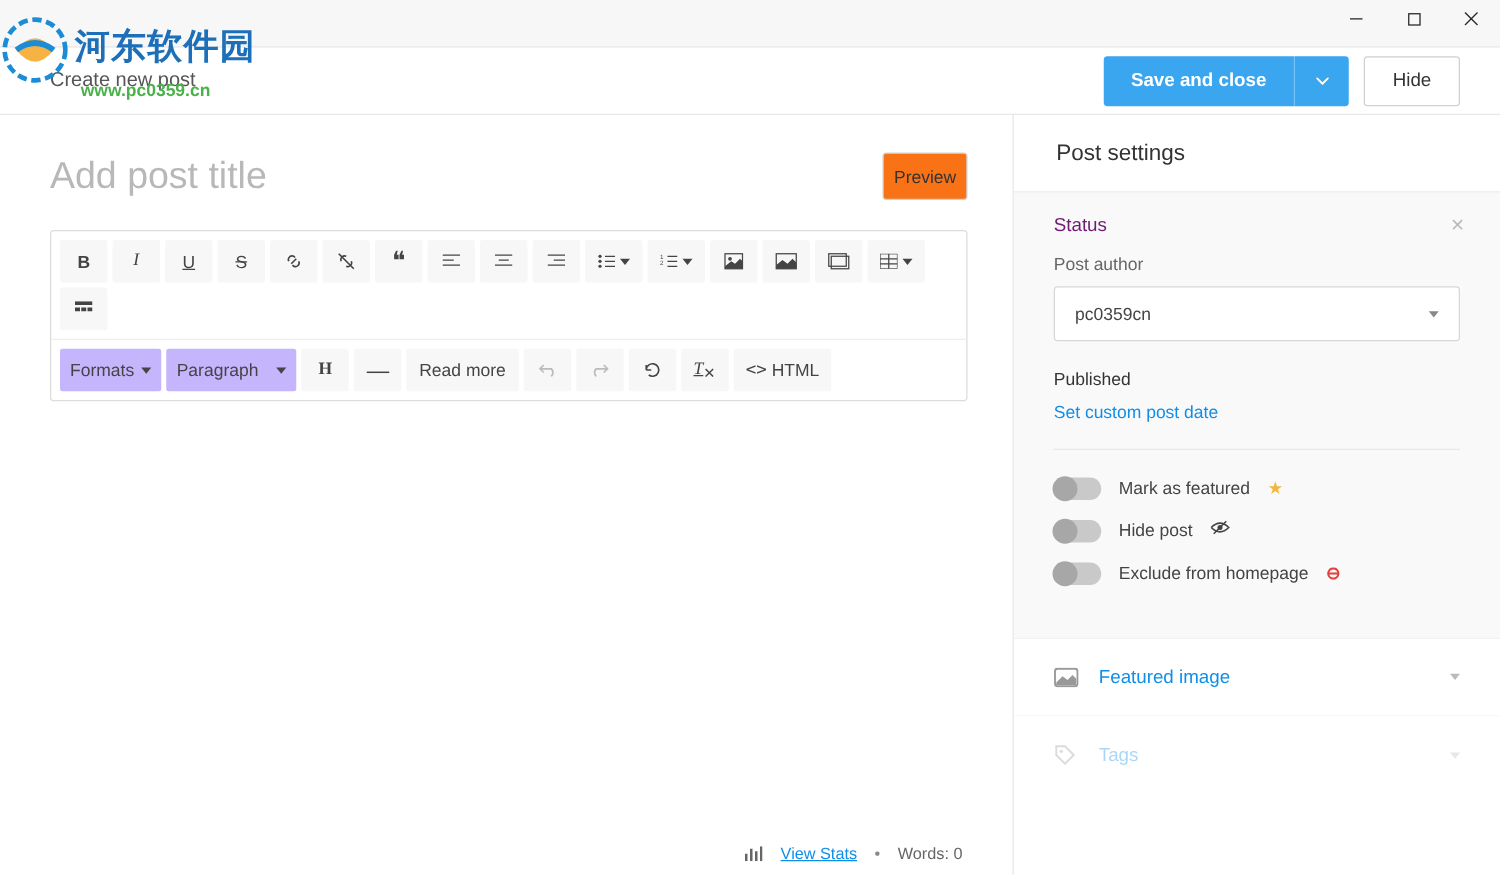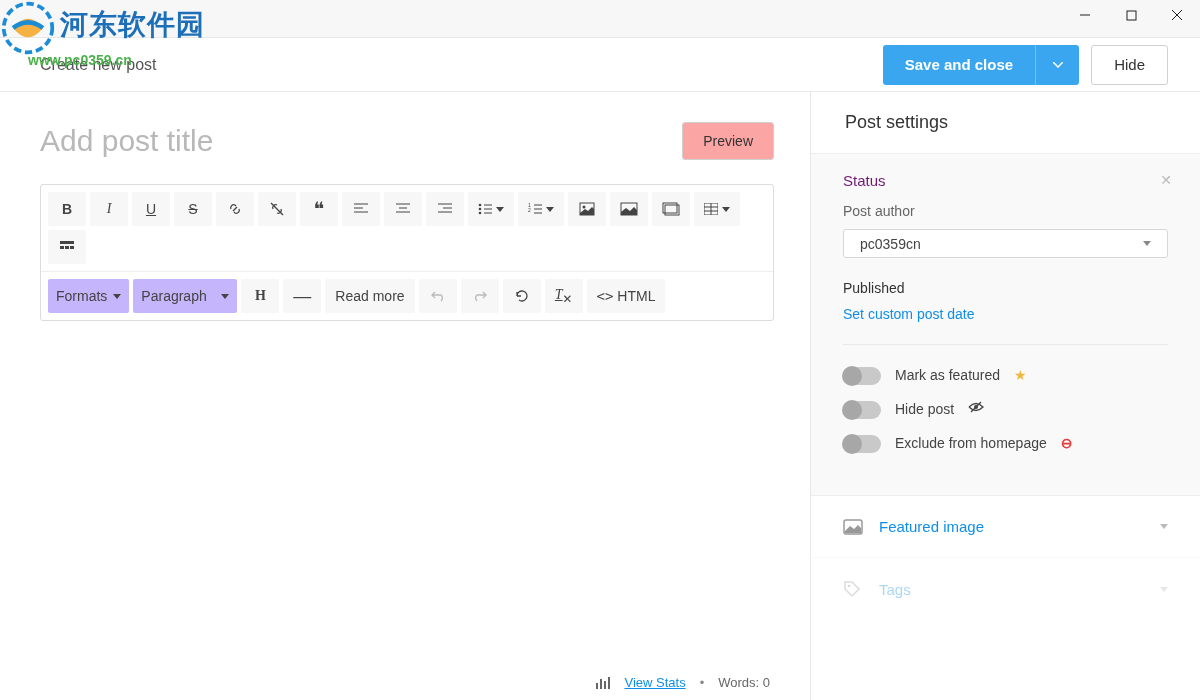--- a/index.html
+++ b/index.html
@@ -1,20 +1,20 @@
 <!DOCTYPE html>
 <html><head>
 <meta charset="utf-8">
 <style>
 * { box-sizing: border-box; margin: 0; padding: 0; }
 body { font-family: -apple-system, BlinkMacSystemFont, "Segoe UI", Arial, sans-serif; font-size: 14px; color: #333; background: #fff; width: 1200px; height: 700px; overflow: hidden; }
 
 
 .titlebar { height: 38px; background: #f7f7f7; display: flex; justify-content: space-between; align-items: flex-start; border-bottom: 1px solid #e8e8e8; }
-.watermark { position: absolute; top: 0; left: 0; pointer-events: none; font-weight: bold; }
+.watermark { position: absolute; top: 12px; left: 0; pointer-events: none; font-weight: bold; text-align: center; }
 .watermark .logo { width: 56px; height: 56px; display: inline-block; vertical-align: top; }
 .watermark .cn { font-size: 28px; color: #1c6fb8; letter-spacing: 1px; display: inline-block; margin-top: 6px; }
 .watermark .url { display: block; font-size: 14px; color: #4bb24b; margin-left: 28px; margin-top: -4px; font-weight: bold; }
 .win-controls { display: flex; margin-left: auto; }
 .win-btn { width: 46px; height: 30px; display: flex; align-items: center; justify-content: center; color: #222; cursor: pointer; }
 
 
 .header { height: 54px; border-bottom: 1px solid #e8e8e8; display: flex; align-items: center; padding: 0 32px 0 40px; }
 .header-title { font-size: 16px; color: #555; }
 .header-actions { margin-left: auto; display: flex; gap: 12px; }
@@ -25,21 +25,21 @@
 
 
 .main { display: flex; height: calc(700px - 38px - 54px); }
 .editor-col { flex: 1; padding: 30px 36px 10px 40px; display: flex; flex-direction: column; min-width: 0; }
 .side-col { width: 390px; border-left: 1px solid #e8e8e8; overflow-y: auto; }
 
 
 .title-row { display: flex; align-items: center; gap: 16px; margin-bottom: 24px; }
 .title-input { flex: 1; border: none; outline: none; font-size: 30px; font-weight: 500; color: #333; }
 .title-input::placeholder { color: #b8b8b8; }
-.btn-preview { border: 1px solid #d0d0d0; background: #fca5a5; border-radius: 3px; padding: 10px 20px; cursor: pointer; color: #333; font-size: 14px; }
+.btn-preview { border: 1px solid #d0d0d0; background: #f97316; border-radius: 3px; padding: 10px 8px; cursor: pointer; color: #333; font-size: 14px; }
 
 
 .toolbar { border: 1px solid #dcdcdc; border-radius: 3px; background: #fff; }
 .tb-row { display: flex; padding: 5px 5px; flex-wrap: wrap; align-items: center; }
 .tb-row + .tb-row { border-top: 1px solid #eee; }
 .tb-btn { min-width: 38px; height: 34px; background: #f7f7f7; border: none; margin: 2px; display: flex; align-items: center; justify-content: center; cursor: pointer; color: #444; font-size: 14px; border-radius: 2px; }
 .tb-btn.disabled { color: #bbb; cursor: default; }
 .tb-btn.wide { padding: 0 10px; min-width: auto; }
 .tb-dd { background: #c4b5fd; border: none; margin: 2px; height: 34px; padding: 0 8px; display: flex; align-items: center; gap: 6px; cursor: pointer; color: #444; border-radius: 2px; }
 .tb-dd.paragraph { width: 104px; justify-content: space-between; }
@@ -49,21 +49,21 @@
 .editor-footer { display: flex; align-items: center; justify-content: flex-end; gap: 14px; color: #666; font-size: 13px; margin-top: 6px; padding-right: 4px; }
 .editor-footer a { color: #0f8ee9; text-decoration: underline; }
 .dot { color: #888; }
 
 
 .side-header { font-size: 18px; color: #333; padding: 20px 34px; }
 .panel { border-top: 1px solid #eee; background: #f9f9f9; padding: 18px 32px 26px; position: relative; }
 .panel-title { font-size: 15px; font-weight: 400; color: #701a75; margin-bottom: 14px; }
 .panel-close { position: absolute; top: 18px; right: 28px; color: #bbb; cursor: pointer; font-size: 14px; }
 .label-sm { color: #666; font-size: 14px; margin-bottom: 10px; }
-.select { background: #fff; border: 1px solid #d7d7d7; border-radius: 3px; height: 29px; display: flex; align-items: center; padding: 0 16px; color: #444; cursor: pointer; justify-content: space-between; margin-bottom: 22px; }
+.select { background: #fff; border: 1px solid #d7d7d7; border-radius: 3px; height: 44px; display: flex; align-items: center; padding: 0 16px; color: #444; cursor: pointer; justify-content: space-between; margin-bottom: 22px; }
 .link-blue { color: #0f8ee9; cursor: pointer; font-size: 14px; }
 .divider { height: 1px; background: #e8e8e8; margin: 22px 0; }
 .toggle-row { display: flex; align-items: flex-start; gap: 14px; margin: 16px 0; color: #444; font-size: 14px; }
 .toggle { width: 38px; height: 18px; background: #c9c9c9; border-radius: 10px; position: relative; cursor: pointer; }
 .toggle::after { content: ''; position: absolute; width: 20px; height: 20px; background: #a7a7a7; border-radius: 50%; top: -1px; left: -1px; }
 .ico-sm { font-size: 14px; }
 .star { color: #f0b840; }
 .eye { color: #555; }
 .minus-c { color: #e04040; font-weight: bold; }
 

